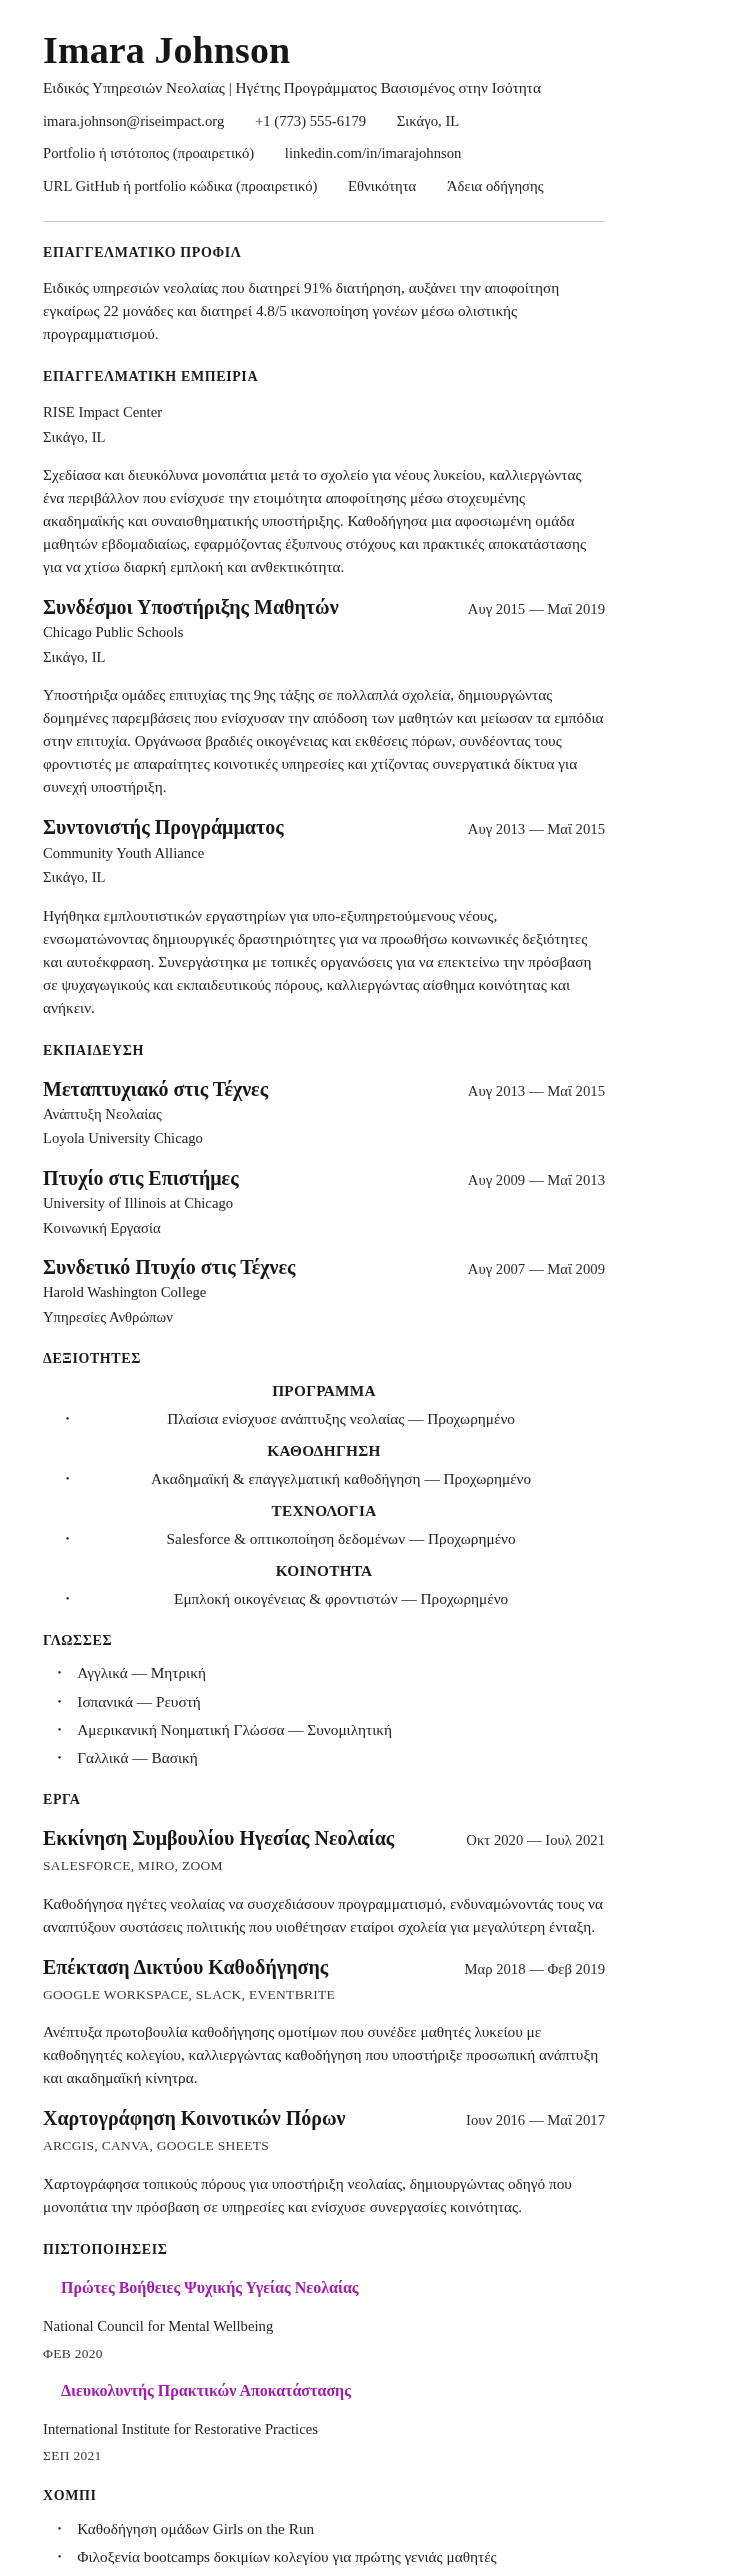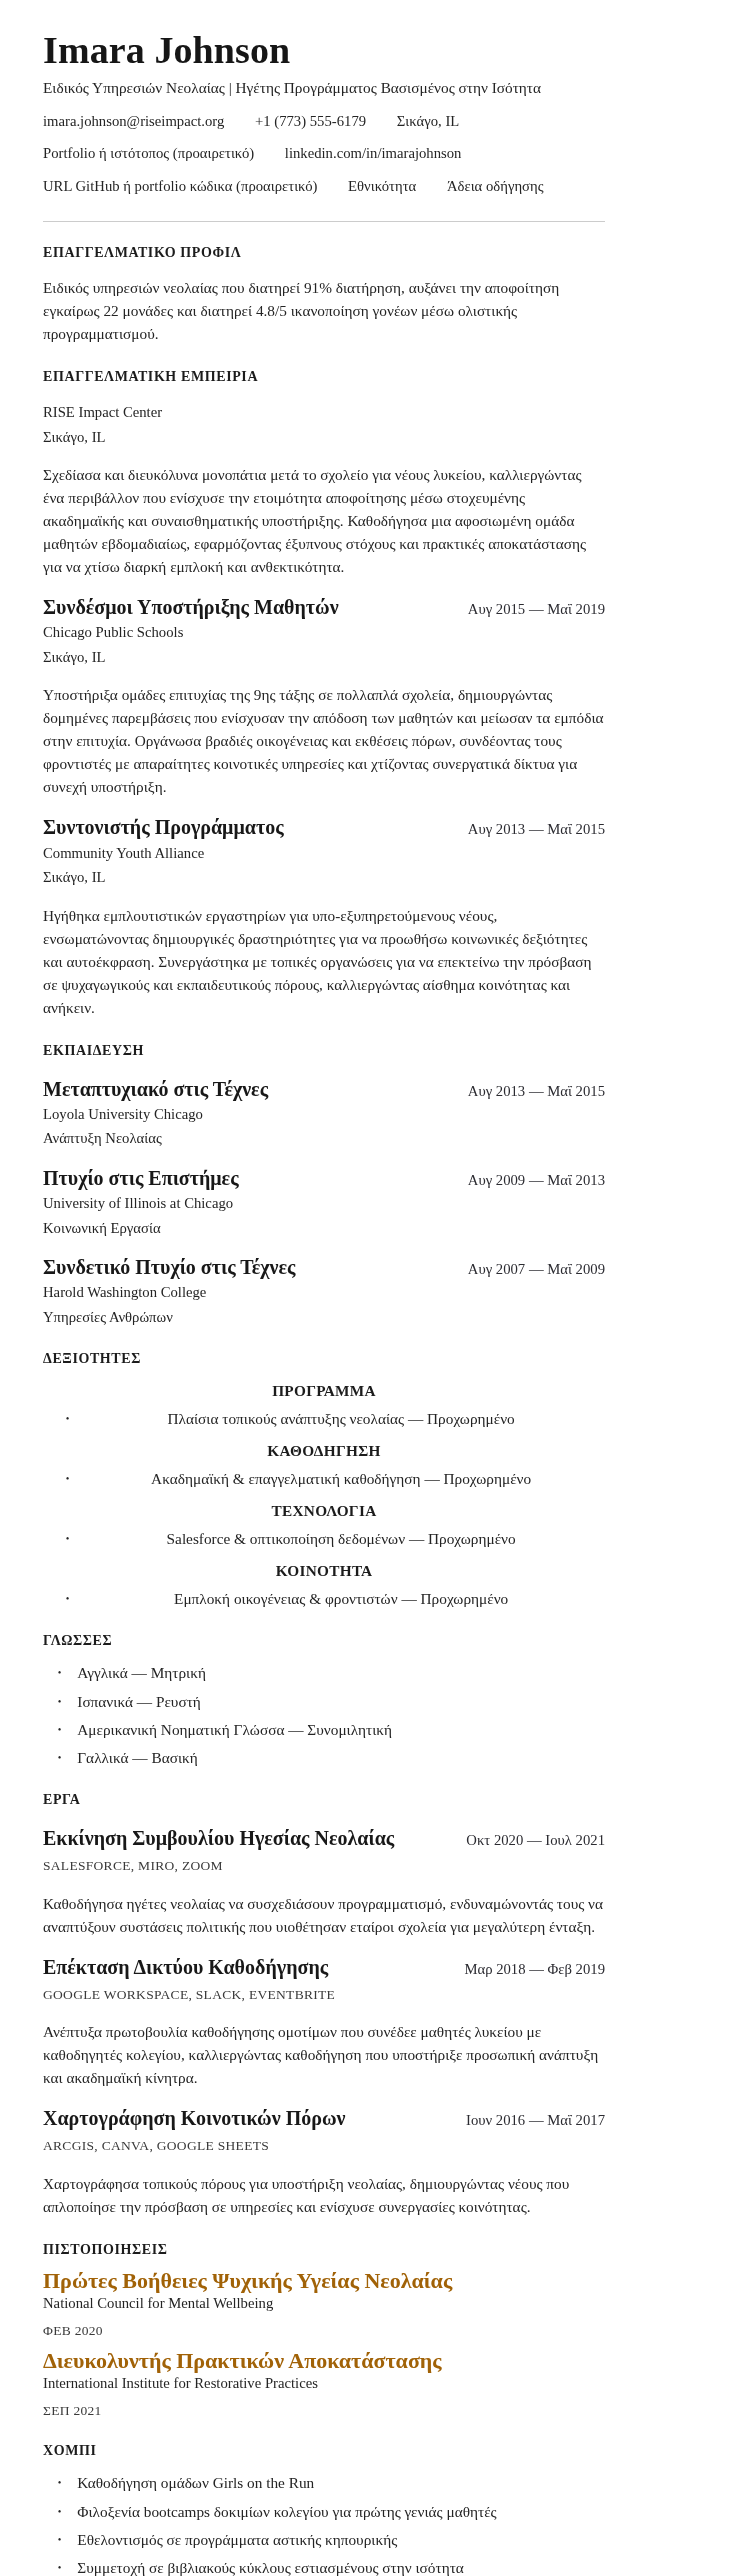--- a/index.html
+++ b/index.html
@@ -125,25 +125,25 @@
     width: 19.6px;
     font-size: 10.4px;
     line-height: 21px;
     color: #242424;
   }
   .bullet-text { flex: 1; }
 
   
   .cert-entry { margin-top: 11px; }
   .cert-title {
-    font-size: 22px;
+    font-size: 16px;
     line-height: 22px;
     font-weight: 700;
-    margin: 0;
-    color: #a16207;
+    margin: 18px;
+    color: #a21caf;
   }
   .cert-issuer {
     font-size: 14.7px;
     line-height: 19.6px;
     margin-top: 2.4px;
     color: #242424;
   }
   .cert-date {
     font-size: 13.5px;
     line-height: 17px;
@@ -215,22 +215,22 @@
   </section>
 
   <section>
     <h2 class="section-heading">ΕΚΠΑΙΔΕΥΣΗ</h2>
 
     <article class="entry">
       <div class="entry-head">
         <h3 class="entry-title">Μεταπτυχιακό στις Τέχνες</h3>
         <span class="entry-date">Αυγ 2013 — Μαΐ 2015</span>
       </div>
+      <div class="entry-sub">Ανάπτυξη Νεολαίας</div>
       <div class="entry-sub">Loyola University Chicago</div>
-      <div class="entry-sub">Ανάπτυξη Νεολαίας</div>
     </article>
 
     <article class="entry">
       <div class="entry-head">
         <h3 class="entry-title">Πτυχίο στις Επιστήμες</h3>
         <span class="entry-date">Αυγ 2009 — Μαΐ 2013</span>
       </div>
       <div class="entry-sub">University of Illinois at Chicago</div>
       <div class="entry-sub">Κοινωνική Εργασία</div>
     </article>
@@ -245,21 +245,21 @@
     </article>
   </section>
 
   <section>
     <h2 class="section-heading">ΔΕΞΙΟΤΗΤΕΣ</h2>
 
     <div class="skill-group">
       <h3 class="skill-category">ΠΡΟΓΡΑΜΜΑ</h3>
       <div class="bullet-row">
         <span class="bullet-dot">•</span>
-        <span class="bullet-text">Πλαίσια τοπικούς ανάπτυξης νεολαίας — Προχωρημένο</span>
+        <span class="bullet-text">Πλαίσια ενίσχυσε ανάπτυξης νεολαίας — Προχωρημένο</span>
       </div>
     </div>
 
     <div class="skill-group">
       <h3 class="skill-category">ΚΑΘΟΔΗΓΗΣΗ</h3>
       <div class="bullet-row">
         <span class="bullet-dot">•</span>
         <span class="bullet-text">Ακαδημαϊκή &amp; επαγγελματική καθοδήγηση — Προχωρημένο</span>
       </div>
     </div>
@@ -322,21 +322,21 @@
       <div class="tools-line">GOOGLE WORKSPACE, SLACK, EVENTBRITE</div>
       <p class="body-text entry-desc">Ανέπτυξα πρωτοβουλία καθοδήγησης ομοτίμων που συνέδεε μαθητές λυκείου με καθοδηγητές κολεγίου, καλλιεργώντας καθοδήγηση που υποστήριξε προσωπική ανάπτυξη και ακαδημαϊκή κίνητρα.</p>
     </article>
 
     <article class="entry">
       <div class="entry-head">
         <h3 class="entry-title">Χαρτογράφηση Κοινοτικών Πόρων</h3>
         <span class="entry-date">Ιουν 2016 — Μαΐ 2017</span>
       </div>
       <div class="tools-line">ARCGIS, CANVA, GOOGLE SHEETS</div>
-      <p class="body-text entry-desc">Χαρτογράφησα τοπικούς πόρους για υποστήριξη νεολαίας, δημιουργώντας νέους που απλοποίησε την πρόσβαση σε υπηρεσίες και ενίσχυσε συνεργασίες κοινότητας.</p>
+      <p class="body-text entry-desc">Χαρτογράφησα τοπικούς πόρους για υποστήριξη νεολαίας, δημιουργώντας οδηγό που μονοπάτια την πρόσβαση σε υπηρεσίες και ενίσχυσε συνεργασίες κοινότητας.</p>
     </article>
   </section>
 
   <section>
     <h2 class="section-heading">ΠΙΣΤΟΠΟΙΗΣΕΙΣ</h2>
 
     <article class="cert-entry">
       <h3 class="cert-title">Πρώτες Βοήθειες Ψυχικής Υγείας Νεολαίας</h3>
       <div class="cert-issuer">National Council for Mental Wellbeing</div>
       <div class="cert-date">ΦΕΒ 2020</div>

